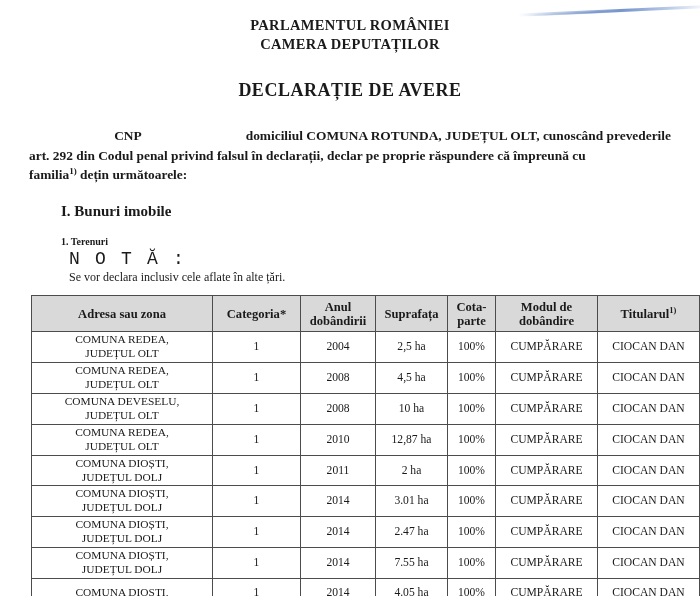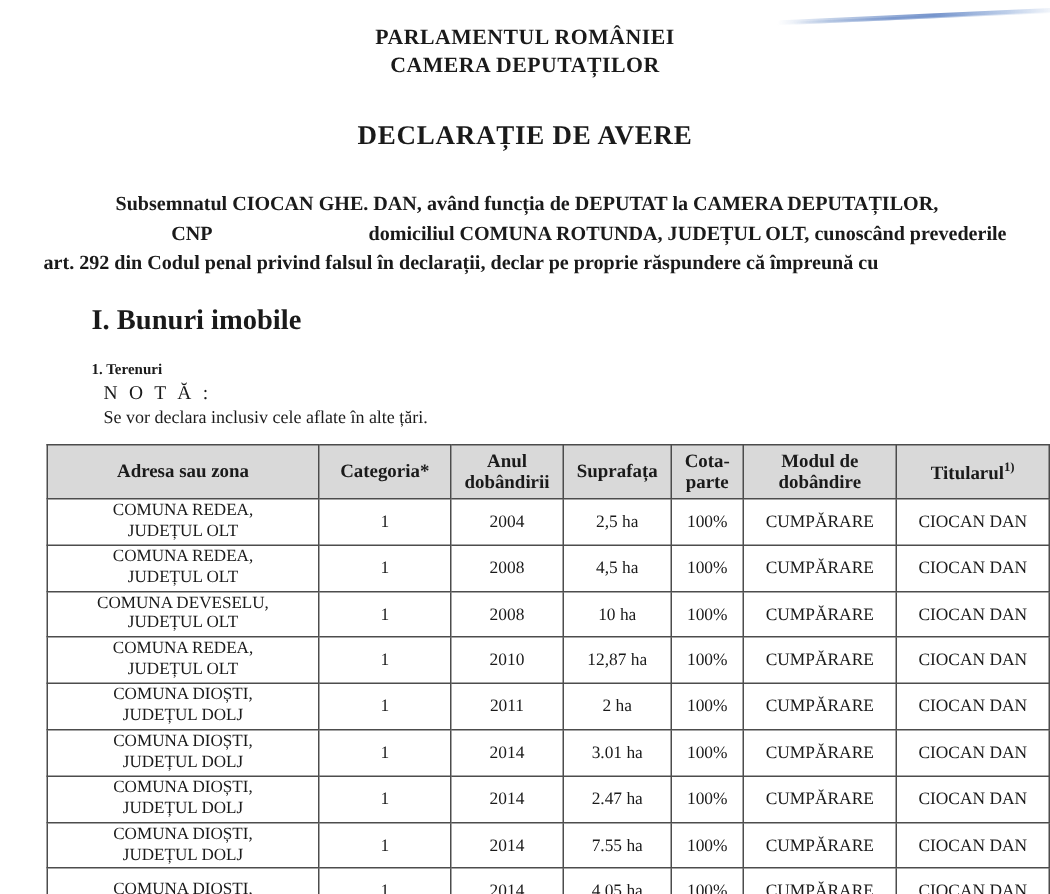--- a/index.html
+++ b/index.html
@@ -94,35 +94,36 @@
   .intro .indent { display: inline-block; width: 48px; }
   .intro .redaction {
     display: inline-block;
     width: 104px;
   }
   .intro sup { font-size: 9px; vertical-align: super; font-weight: bold; }
 
   
   .section-head {
     font-weight: bold;
-    font-size: 19px;
+    font-size: 15px;
     margin-left: 32px;
     margin-top: 18px;
   }
   .sub-head {
     font-weight: bold;
     font-size: 10px;
     margin-left: 32px;
     margin-top: 16px;
   }
   .nota {
-    font-size: 13px;
+    font-size: 18px;
     margin-left: 40px;
     margin-top: 2px;
     letter-spacing: 2.2px;
+    font-family: Liberation Mono, monospace;
   }
   .nota-text {
     font-size: 12px;
     margin-left: 40px;
     margin-top: 1px;
     letter-spacing: 0;
   }
 
   
   .table-wrap { margin-top: 10px; padding: 0 2px; }
@@ -178,27 +179,27 @@
   <div class="content">
 
     <div class="doc-head">
       <span>PARLAMENTUL ROMÂNIEI</span>
       <span class="line2">CAMERA DEPUTAȚILOR</span>
     </div>
 
     <div class="doc-title">DECLARAȚIE DE AVERE</div>
 
     <div class="intro">
-      <span class="p-line"><span class="indent"></span><span>Subsemnatul CIOCAN GHE. DAN, având funcția de DEPUTAT la CAMERA DEPUTAȚILOR,</span></span>
       <span class="p-line justify">
           <span>CNP</span>
           <span class="redaction"></span>
           <span>domiciliul COMUNA ROTUNDA, JUDEȚUL OLT, cunoscând prevederile</span>
         </span>
       <span class="p-line">art. 292 din Codul penal privind falsul în declarații, declar pe proprie răspundere că împreună cu</span>
+      <span class="p-line"><span>familia</span><sup>1)</sup><span> dețin următoarele:</span></span>
     </div>
 
     <div class="section-head">I. Bunuri imobile</div>
 
     <div class="sub-head">1. Terenuri</div>
     <div class="nota">N O T Ă :</div>
     <div class="nota-text">Se vor declara inclusiv cele aflate în alte țări.</div>
 
     <div class="table-wrap">
       <table class="terenuri">

